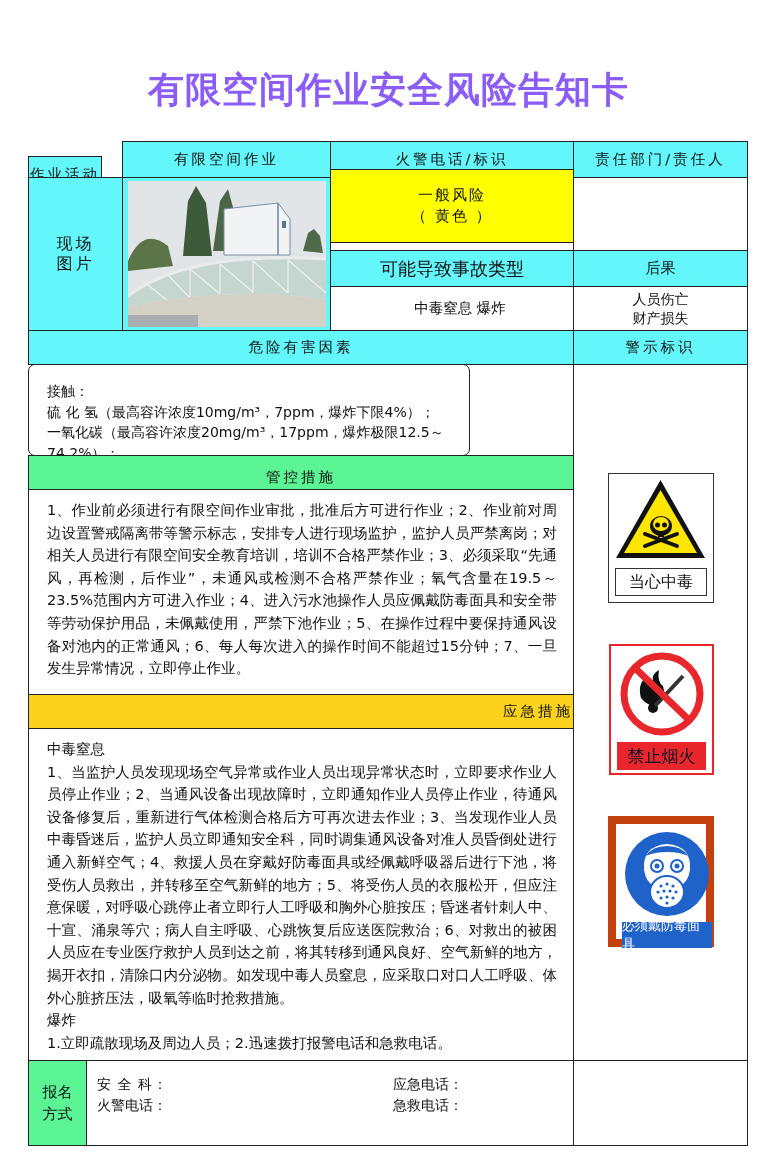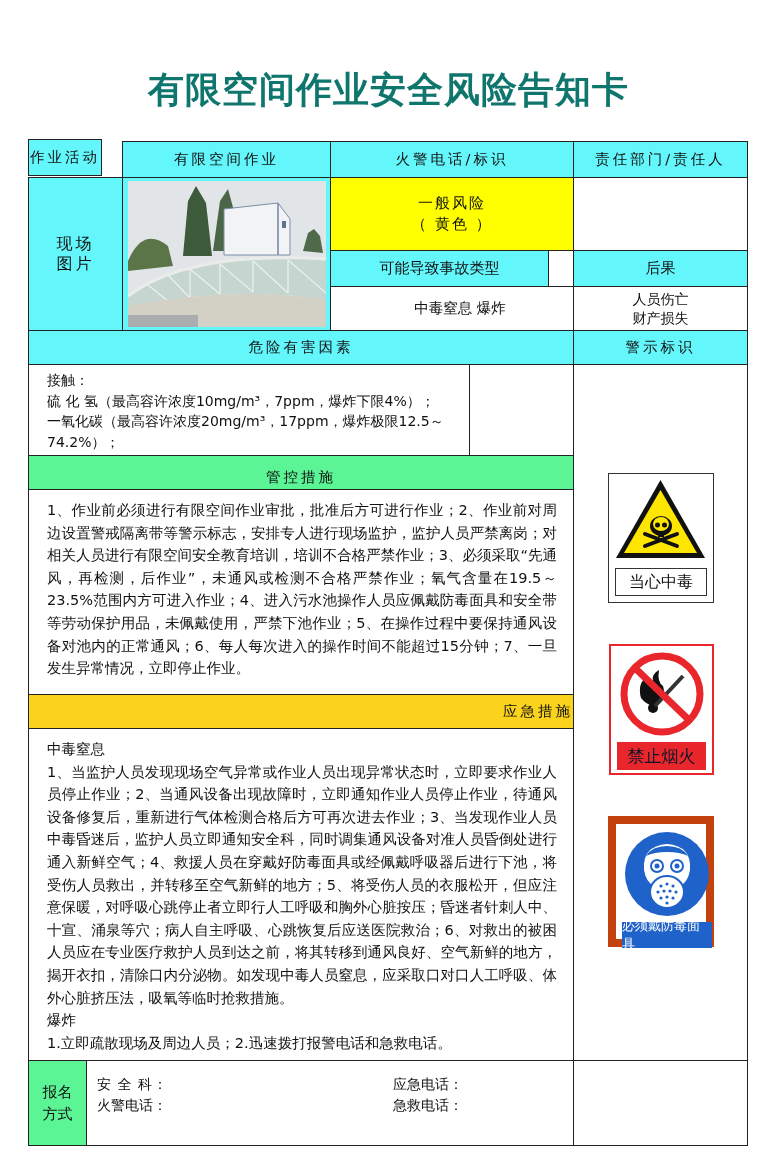--- a/index.html
+++ b/index.html
@@ -1,20 +1,20 @@
 <!DOCTYPE html>
 <html><head>
 <meta charset="utf-8">
 <style>
   html, body { margin:0; padding:0; }
   body { width:777px; height:1166px; background:#ffffff; position:relative; overflow:hidden;
          font-family:"DejaVu Sans","Liberation Sans",sans-serif; color:#111; }
   .title { position:absolute; left:0; top:66px; width:777px; text-align:center;
            font-family:"DejaVu Serif","Liberation Serif",serif; font-weight:bold; font-size:36px;
-           letter-spacing:1px; color:#0f766e; }
+           letter-spacing:1px; color:#8b5cf6; }
   .cell { position:absolute; box-sizing:border-box; border:1.5px solid #222; display:flex;
           align-items:center; justify-content:center; text-align:center; font-size:14px; }
   .cyan { background:#63f6fb; }
   .yellow { background:#ffff00; }
   .green { background:#5cf596; }
   .gold { background:#fbd21c; }
   .white { background:#ffffff; }
   .hdr { letter-spacing:3px; font-size:14.5px; }
   .stack { flex-direction:column; line-height:20px; }
   .textblock { align-items:flex-start; justify-content:flex-start; text-align:left;
@@ -24,21 +24,21 @@
            background:linear-gradient(#dfe3e6 0%, #e6e9ea 45%, #d4d7d3 60%, #c7c5bb 100%); }
   .sign { position:absolute; box-sizing:border-box; background:#fff; }
   .sign-label { position:absolute; display:flex; align-items:center; justify-content:center; font-size:16px; }
   .footer-label { position:absolute; font-size:14px; }
 </style>
 </head>
 <body>
 
 <div class="title">有限空间作业安全风险告知卡</div>
 
-<div class="cell cyan hdr" style="left:28px;top:139px;width:74px;height:37px;">
+<div class="cell cyan hdr" style="left:28px;top:156px;width:74px;height:37px;">
     <span>作业活动</span>
   </div>
 <div class="cell cyan hdr" style="left:122px;top:141px;width:209px;height:37px;">
     <span>有限空间作业</span>
   </div>
 <div class="cell cyan hdr" style="left:330px;top:141px;width:244px;height:37px;">
     <span>火警电话/标识</span>
   </div>
 <div class="cell cyan hdr" style="left:573px;top:141px;width:175px;height:37px;">
     <span>责任部门/责任人</span>
@@ -75,29 +75,29 @@
       <line x1="125" y1="80" x2="160" y2="112"></line>
       <line x1="160" y1="79" x2="160" y2="112"></line>
       <line x1="160" y1="79" x2="198" y2="112"></line>
     </g>
 
     <path d="M0 125 Q100 105 198 118 L198 146 L0 146 Z" fill="#d3d0c6"></path>
     <rect x="0" y="134" width="70" height="12" fill="#a9adaf"></rect>
   </svg>
 </div>
 
-<div class="cell yellow stack" style="left:330px;top:177px;width:244px;height:74px;font-size:15px;letter-spacing:2px;line-height:21px;">
+<div class="cell yellow stack" style="left:330px;top:169px;width:244px;height:74px;font-size:15px;letter-spacing:2px;line-height:21px;">
   <span>一般风险</span>
   <span>（ 黄色 ）</span>
 </div>
 <div class="cell white" style="left:573px;top:177px;width:175px;height:74px;">
     <span></span>
   </div>
 
-<div class="cell cyan" style="left:330px;top:250px;width:219px;height:37px;font-size:15px;">
+<div class="cell cyan" style="left:330px;top:250px;width:244px;height:37px;font-size:18px;">
     <span>可能导致事故类型</span>
   </div>
 <div class="cell cyan" style="left:573px;top:250px;width:175px;height:37px;font-size:15px;">
     <span>后果</span>
   </div>
 
 <div class="cell white" style="left:330px;top:286px;width:244px;height:45px;font-size:14.5px;padding-left:16px;">
     <span>中毒窒息 爆炸</span>
   </div>
 <div class="cell white stack" style="left:573px;top:286px;width:175px;height:45px;font-size:14px;line-height:19px;">
@@ -105,21 +105,21 @@
   <span>财产损失</span>
 </div>
 
 <div class="cell cyan hdr" style="left:28px;top:330px;width:546px;height:35px;">
     <span>危险有害因素</span>
   </div>
 <div class="cell cyan hdr" style="left:573px;top:330px;width:175px;height:35px;">
     <span>警示标识</span>
   </div>
 
-<div class="cell white textblock" style="left:28px;top:364px;width:442px;height:92px;padding-top:5px;line-height:20.5px;font-size:14px;">
+<div class="cell white textblock" style="left:28px;top:364px;width:442px;height:92px;padding-top:16px;line-height:20.5px;font-size:14px;border-radius:7px;">
   <div>
     <p>接触：</p>
     <p>硫 化 氢（最高容许浓度10mg/m³，7ppm，爆炸下限4%）；</p>
     <p>一氧化碳（最高容许浓度20mg/m³，17ppm，爆炸极限12.5～74.2%）；</p>
     <p>甲　　烷（爆炸极限5%~15%）。</p>
   </div>
 </div>
 
 <div class="cell green hdr" style="left:28px;top:455px;width:546px;height:44px;text-align:right;">
     <span>管控措施</span>

